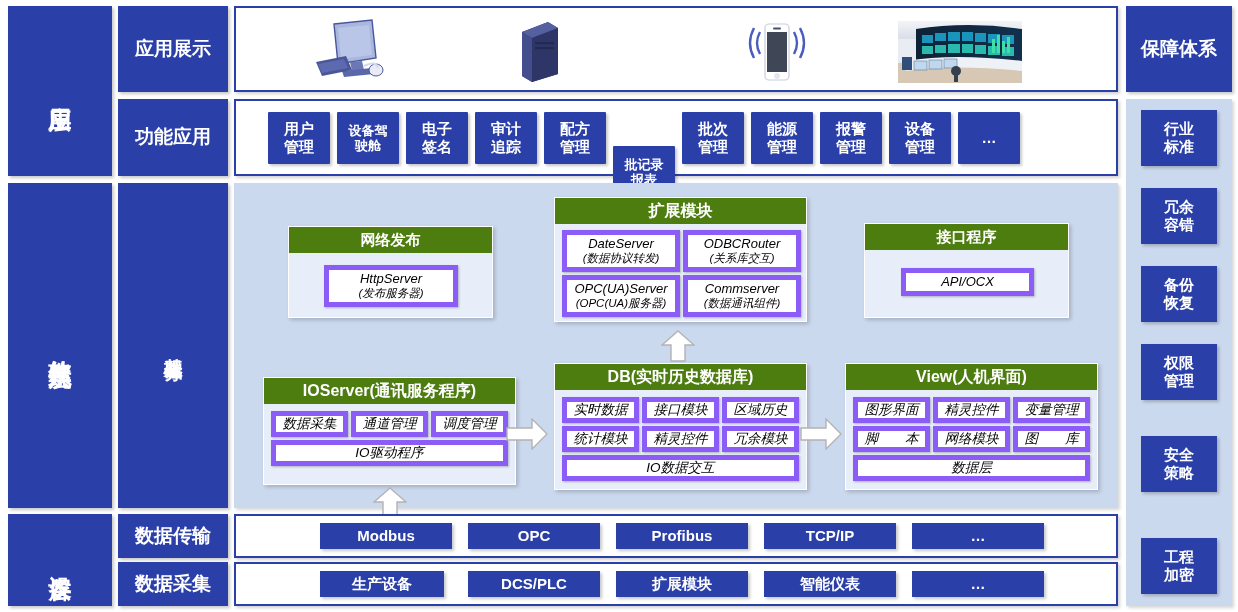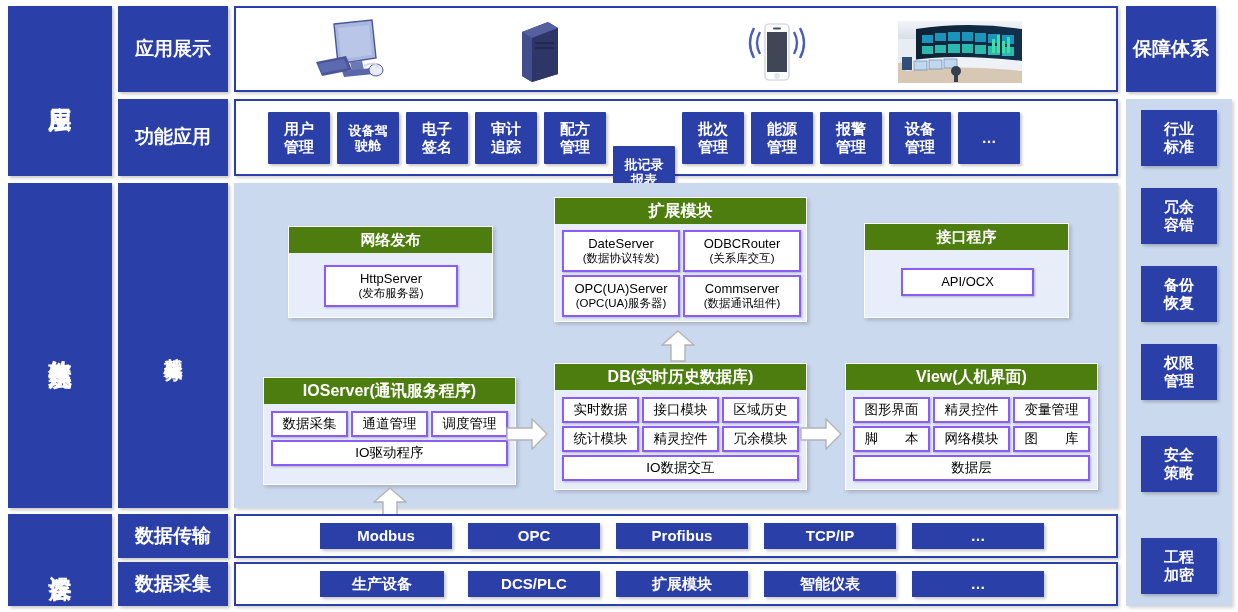--- a/index.html
+++ b/index.html
@@ -64,28 +64,29 @@
     font-size: 15px;
     font-weight: 700;
     text-align: center;
     line-height: 26px;
     height: 26px;
   }
   .card-title.big { font-size: 16px; }
   .cell {
     position: absolute;
     background: #ffffff;
-    border: 2px solid #8b5cf6;
+    border: 5px solid #8b5cf6;
     display: flex; flex-direction: column;
     align-items: center; justify-content: center;
     text-align: center;
     font-size: 13px;
     color: #000;
     line-height: 1.15;
     box-shadow: 1px 1px 2px rgba(0,0,0,0.25);
+    font-style: italic;
   }
   .cell .sub { font-size: 11.5px; }
   .cell.cn { font-size: 13.5px; }
 
   
   .arrow { position: absolute; }
   .arrow svg { display: block; }
 
   
   .botchip {
@@ -413,21 +414,21 @@
   <div class="bluebox botchip" style="left:616px;top:571px;width:132px;height:26px;">
     <span>扩展模块</span>
   </div>
   <div class="bluebox botchip" style="left:764px;top:571px;width:132px;height:26px;">
     <span>智能仪表</span>
   </div>
   <div class="bluebox botchip" style="left:912px;top:571px;width:132px;height:26px;">
     <span>…</span>
   </div>
 
-  <div class="bluebox sublayer" style="left:1126px;top:6px;width:90px;height:86px;text-align:center;">
+  <div class="bluebox sublayer" style="left:1126px;top:6px;width:106px;height:86px;text-align:center;">
     <span>保障体系</span>
   </div>
   <div class="lightpanel" style="left:1126px;top:99px;width:106px;height:507px;"></div>
   <div class="bluebox rightchip" style="left:1141px;top:110px;width:76px;height:56px;">
     <div><span>行业</span><br><span>标准</span></div>
   </div>
   <div class="bluebox rightchip" style="left:1141px;top:188px;width:76px;height:56px;">
     <div><span>冗余</span><br><span>容错</span></div>
   </div>
   <div class="bluebox rightchip" style="left:1141px;top:266px;width:76px;height:56px;">

